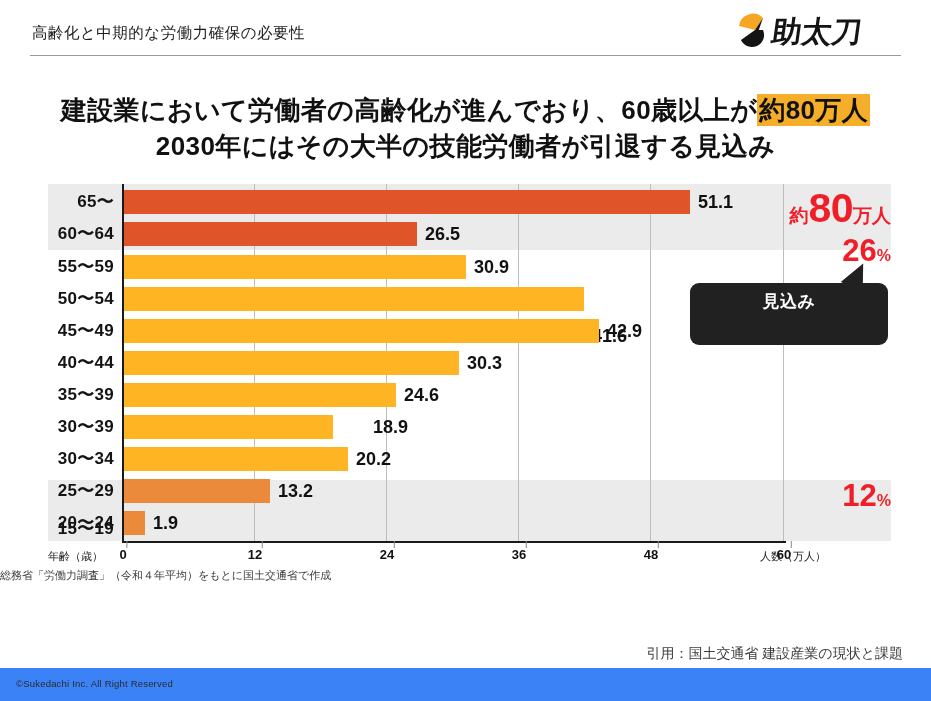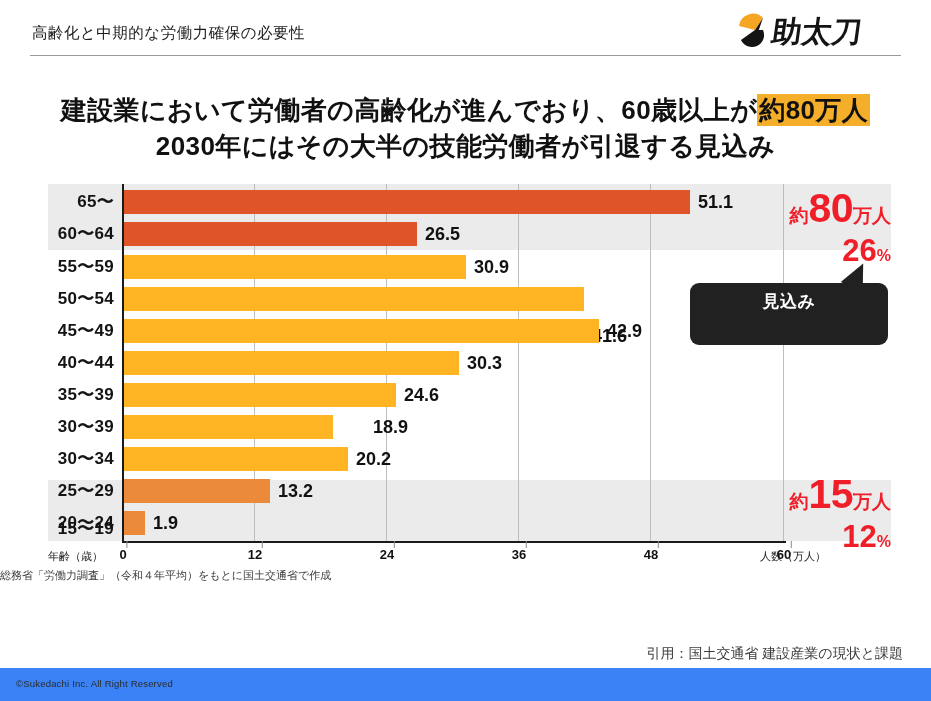--- a/index.html
+++ b/index.html
@@ -358,21 +358,20 @@
   <div class="row" style="top:330px;">
     <div class="row-label" style="top:0;">15〜19</div>
   </div>
 
   <div class="ann" style="left:683px;top:4px;">
     <div class="ann-top-line"><span>約</span><span class="big">80</span><span>万人</span></div>
     <div class="ann-pct"><span>26</span><span class="sm">%</span></div>
   </div>
 
   <div class="ann" style="left:683px;top:290px;">
-    <div class="ann-top-line"><span>約</span><span class="big">15</span><span>万人</span></div>
     <div class="ann-pct"><span>12</span><span class="sm">%</span></div>
   </div>
 </div>
 
 <div class="callout-tail"></div>
 <div class="callout">
   <div>見込み</div>
 </div>
 
 <div class="xticks">

